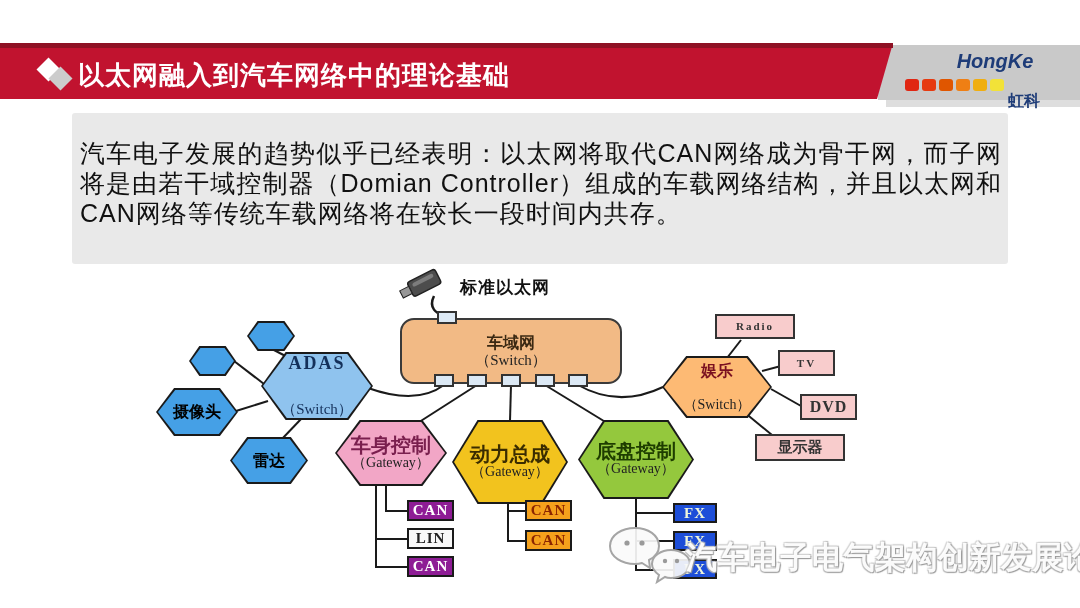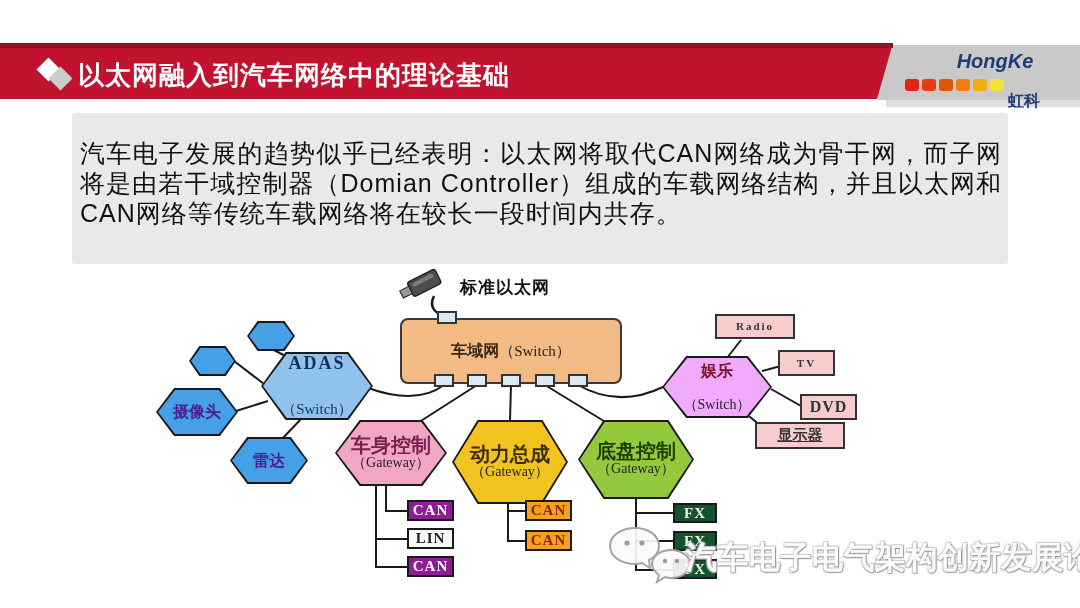--- a/index.html
+++ b/index.html
@@ -43,59 +43,59 @@
   .hex-adas .hex-in { background:#8fc3ee;justify-content:space-between; }
   .hex-adas .hex-l1 { font-size:18px; letter-spacing:2px; color:#14305a; }
   .hex-adas .hex-l2 { font-size:15px; color:#14305a; }
 
   .hex-s1 { left:247px; top:321px; width:48px; height:30px; }
   .hex-s2 { left:189px; top:346px; width:47px; height:30px; }
   .hex-s1 .hex-in, .hex-s2 .hex-in, .hex-cam .hex-in, .hex-radar .hex-in { background:#45a0e6; }
 
   .hex-cam   { left:156px; top:388px; width:82px; height:48px; }
   .hex-radar { left:230px; top:437px; width:78px; height:47px; }
-  .hex-cam .hex-l1, .hex-radar .hex-l1 { color:#4c1d95; font-size:16px; }
+  .hex-cam .hex-l1, .hex-radar .hex-l1 { color:#000000; font-size:16px; }
 
   .hex-body  { left:335px; top:420px; width:112px; height:66px; }
   .hex-body .hex-in { background:#f2a6c6; }
   .hex-body .hex-l1 { color:#7a1f4e; }
 
   .hex-power { left:452px; top:420px; width:116px; height:84px; }
   .hex-power .hex-in { background:#f2c31e; }
   .hex-power .hex-l1 { color:#3a2c00; }
 
   .hex-chassis { left:578px; top:420px; width:116px; height:79px; }
   .hex-chassis .hex-in { background:#94c83d; }
   .hex-chassis .hex-l1 { color:#1e3d00; }
 
   .hex-ent { left:662px; top:356px; width:110px; height:62px; }
-  .hex-ent .hex-in { background:#f0abfc;gap:16px; }
+  .hex-ent .hex-in { background:#fdba74;gap:16px; }
   .hex-ent .hex-l1 { color:#7a1020; font-size:16px; }
 
   .switch-main { position:absolute; left:400px; top:318px; width:222px; height:66px; background:#f2ba85;
-                 border:2px solid #3a3a3a; border-radius:8px; z-index:3;
-                 display:flex; flex-direction:row; align-items:center; justify-content:center; }
+                 border:2px solid #3a3a3a; border-radius:14px; z-index:3;
+                 display:flex; flex-direction:column; align-items:center; justify-content:center; }
   .switch-main .hex-l1 { font-size:16px; color:#3a2812; }
   .switch-main .hex-l2 { font-size:15px; }
 
   .port { position:absolute; width:20px; height:13px; background:#dce9f5; border:2px solid #333; z-index:4; }
 
   .periph { position:absolute; background:#f8cccc; border:2px solid #333; z-index:3; text-align:center;
             font-family:"Liberation Serif",serif; color:#333; font-weight:600; }
   .box-radio { left:703px; top:314px; width:80px; height:25px; font-size:11px; line-height:21px; letter-spacing:2px;margin-left:12px; }
   .box-tv    { left:778px; top:350px; width:57px; height:26px; font-size:11px; line-height:22px; letter-spacing:2px; }
   .box-dvd   { left:800px; top:394px; width:57px; height:26px; font-size:16px; line-height:22px; letter-spacing:1px; }
-  .box-disp  { left:755px; top:422px; width:90px; height:27px; font-size:15px; line-height:23px; font-weight:bold;text-decoration:underline; }
+  .box-disp  { left:755px; top:434px; width:90px; height:27px; font-size:15px; line-height:23px; font-weight:bold; }
 
   .bus { position:absolute; border:2px solid #1a1a1a; z-index:3; text-align:center;
          font-family:"Liberation Serif",serif; font-weight:bold; font-size:15px; line-height:17px; letter-spacing:1px; }
   .bus-purple { background:#8e1c95; color:#fff; }
   .bus-white  { background:#f8f8f8; color:#222; }
   .bus-orange { background:#f5a11c; color:#8b2500; }
-  .bus-green  { background:#14532d; color:#eef5da; }
+  .bus-green  { background:#1d4ed8; color:#eef5da; }
   .b-can1 { left:407px; top:500px; width:47px; height:21px; }
   .b-lin  { left:407px; top:528px; width:47px; height:21px; }
   .b-can2 { left:407px; top:556px; width:47px; height:21px; }
   .b-can3 { left:525px; top:500px; width:47px; height:21px; }
   .b-can4 { left:525px; top:530px; width:47px; height:21px; }
   .b-fx1  { left:673px; top:503px; width:44px; height:20px; line-height:16px; }
   .b-fx2  { left:673px; top:531px; width:44px; height:20px; line-height:16px; }
   .b-fx3  { left:673px; top:559px; width:44px; height:20px; line-height:16px; }
 
   .eth-label { position:absolute; left:460px; top:276px; z-index:3; font-weight:bold; font-size:17px;

